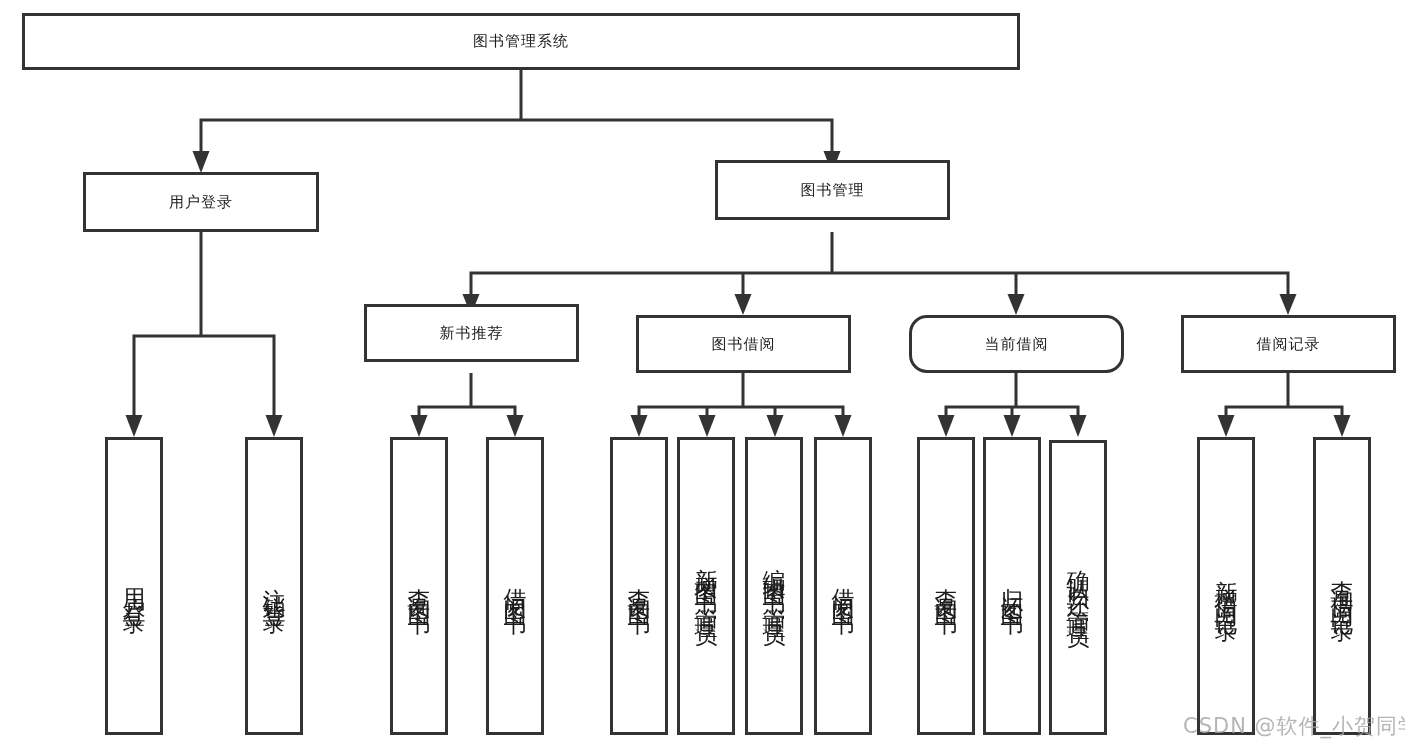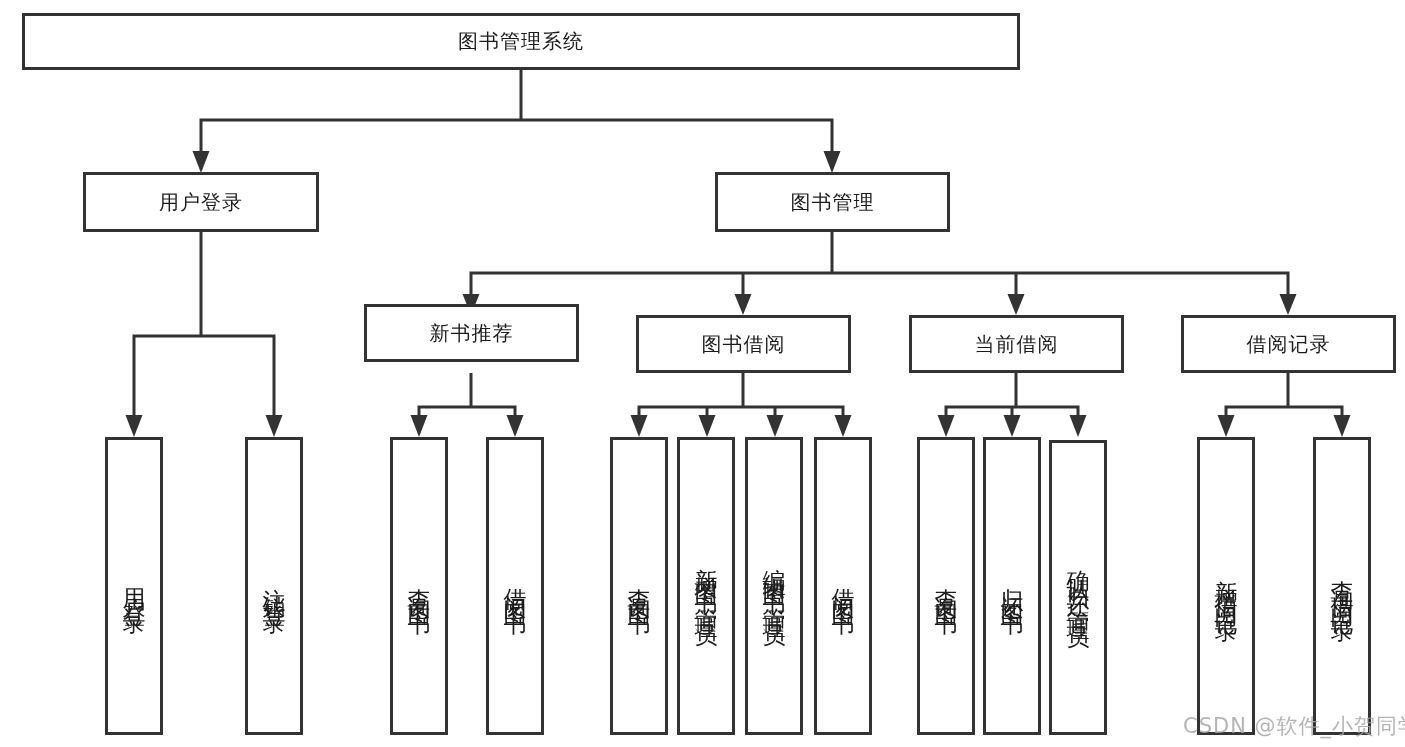--- a/index.html
+++ b/index.html
@@ -19,21 +19,21 @@
   .box {
     position: absolute;
     box-sizing: border-box;
     border: 3px solid #333333;
     background: #ffffff;
     display: flex;
     align-items: center;
     justify-content: center;
     color: #1c1c1c;
   }
-  .hnode { font-size: 20px; letter-spacing: 1px; }
+  .hnode { font-size: 15px; letter-spacing: 1px; }
   .vnode span {
     writing-mode: vertical-rl;
     text-orientation: mixed;
     font-size: 23px;
     letter-spacing: 8px;
     line-height: 1;
     white-space: nowrap;
   }
   .hnode span { white-space: nowrap; }
   #watermark {
@@ -95,31 +95,31 @@
     </g>
   </svg>
 
   <div class="box hnode" style="left:22px; top:13px; width:998px; height:57px;">
     <span>图书管理系统</span>
   </div>
 
   <div class="box hnode" style="left:83px; top:172px; width:236px; height:60px;">
     <span>用户登录</span>
   </div>
-  <div class="box hnode" style="left:715px; top:172px; width:235px; height:60px;">
+  <div class="box hnode" style="left:715px; top:160px; width:235px; height:60px;">
     <span>图书管理</span>
   </div>
 
   <div class="box hnode" style="left:364px; top:304px; width:215px; height:58px;">
     <span>新书推荐</span>
   </div>
   <div class="box hnode" style="left:636px; top:315px; width:215px; height:58px;">
     <span>图书借阅</span>
   </div>
-  <div class="box hnode" style="left:909px; top:315px; width:215px; height:58px;">
+  <div class="box hnode" style="left:909px; top:315px; width:215px; height:58px;border-radius:18px;">
     <span>当前借阅</span>
   </div>
   <div class="box hnode" style="left:1181px; top:315px; width:215px; height:58px;">
     <span>借阅记录</span>
   </div>
 
   <div class="box vnode" style="left:105px; top:437px; width:58px; height:298px;">
     <span>用户登录</span>
   </div>
   <div class="box vnode" style="left:245px; top:437px; width:58px; height:298px;">

